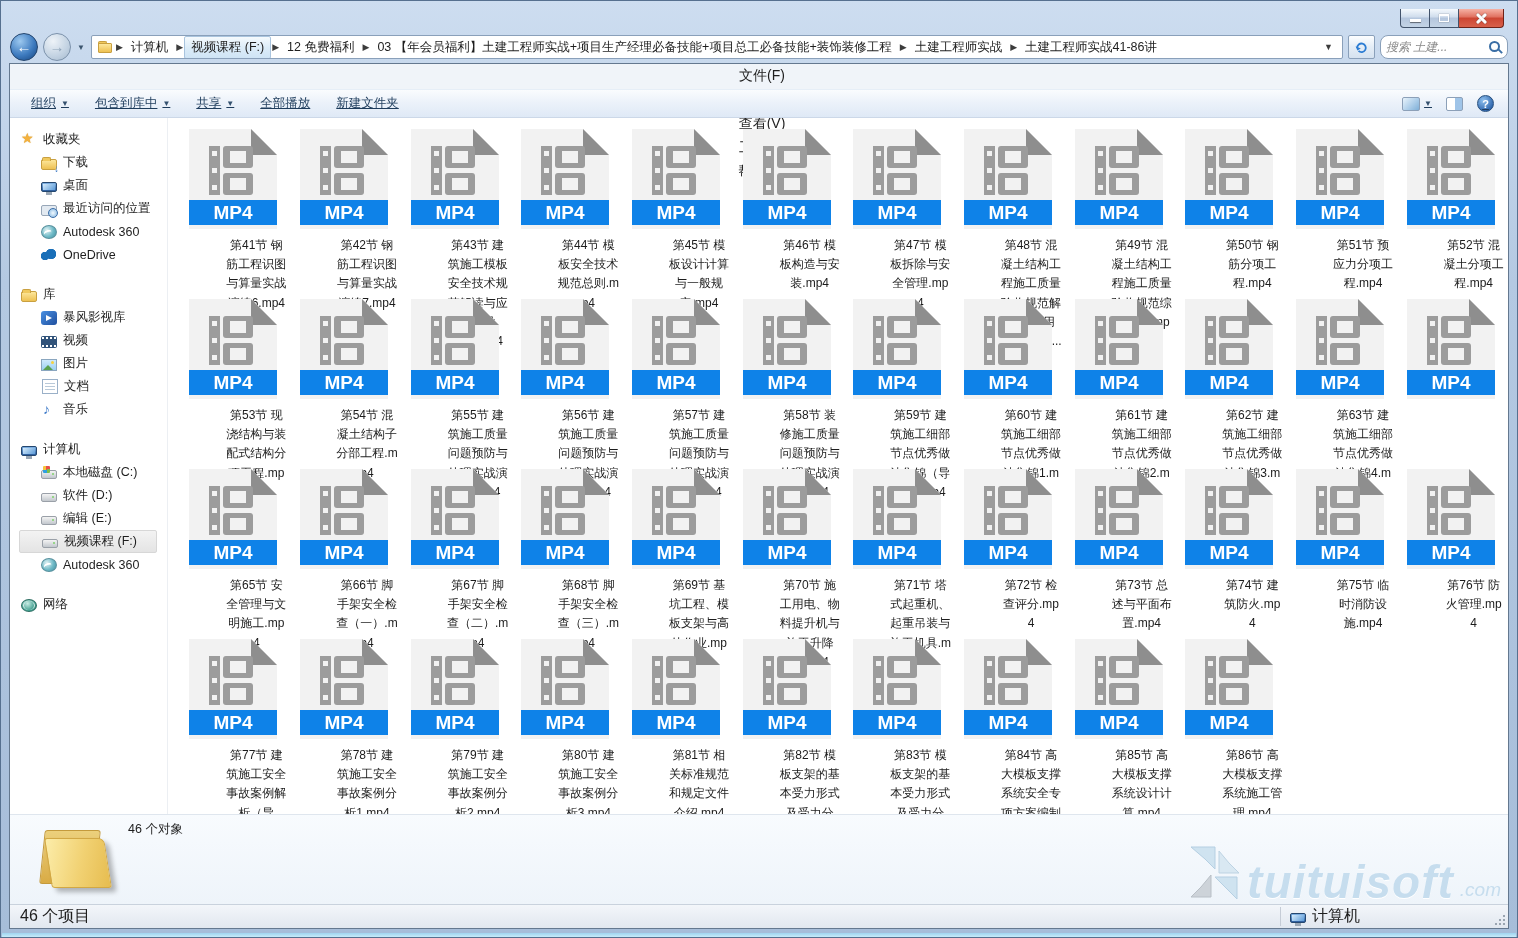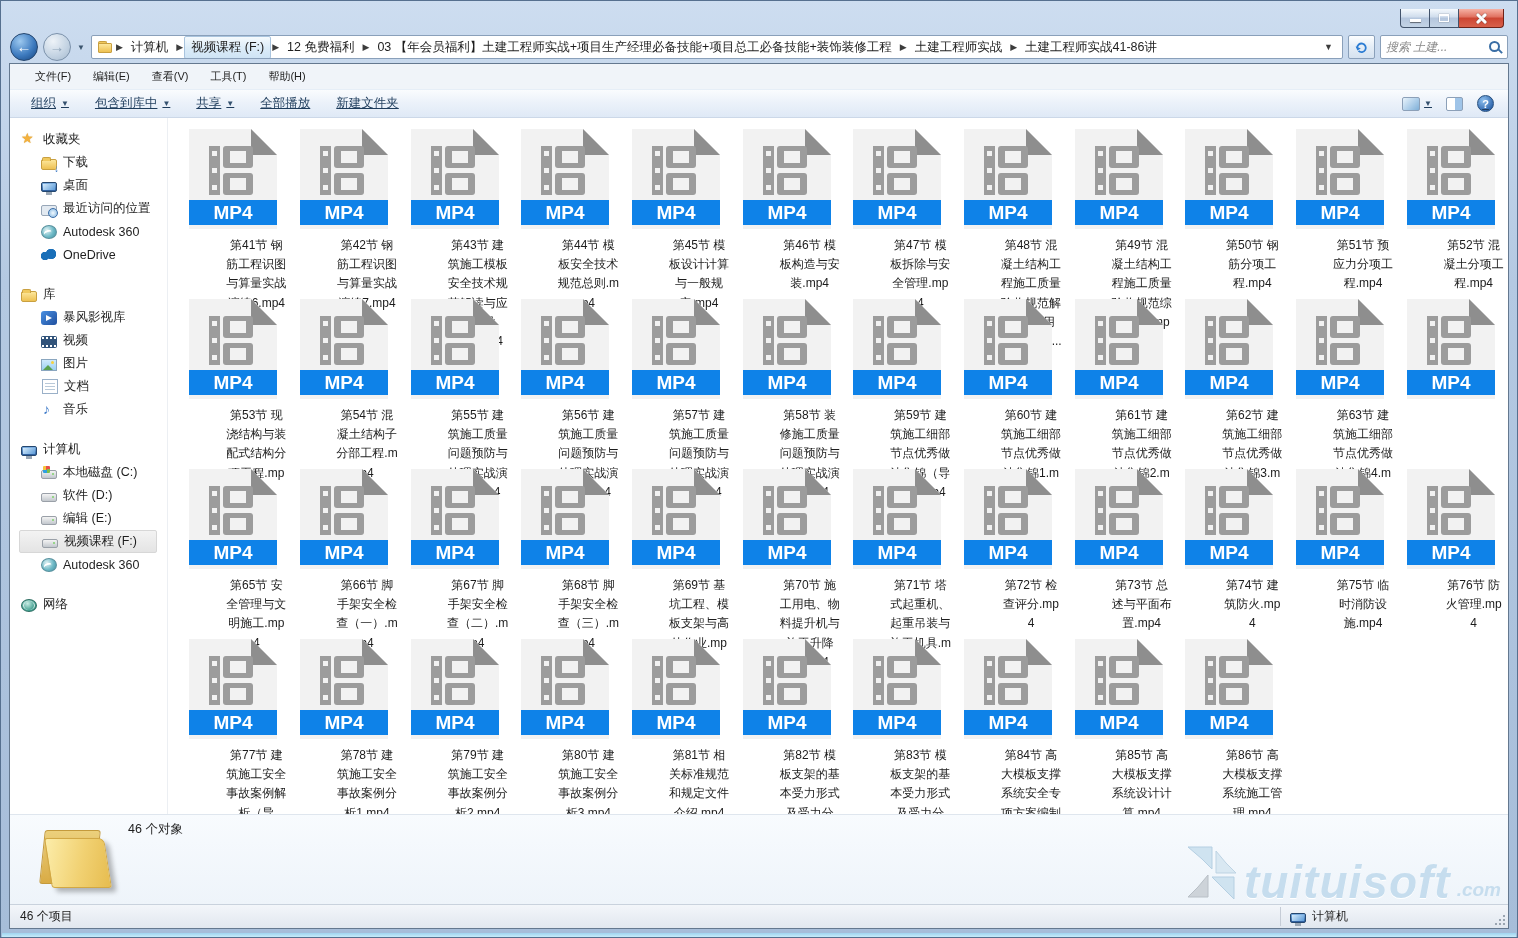--- a/index.html
+++ b/index.html
@@ -49,34 +49,34 @@
   .addr-folder::after { content:""; position:absolute; top:4px; left:1px; right:1px; bottom:2px;
     background:linear-gradient(#fde79c,#eec152); border:1px solid #c9a040; border-radius:1px; }
   .crumb { font-size:12.5px; color:#1e1e1e; padding:2px 6px; white-space:nowrap; border:1px solid transparent; }
   .crumb.hl { border:1px solid #a9c4de; border-radius:2px;
     background:linear-gradient(#f5fafd,#dcecf8 50%,#cfe4f5); }
   .crumb-sep { font-size:9px; color:#3c3c3c; padding:0 1px; }
   .addr-dd { margin-left:auto; font-size:9px; color:#3c3c3c; padding:0 6px; }
   .refresh-btn { width:27px; height:24px; border:1px solid #8aa0ba; border-radius:2px;
     background:linear-gradient(#fdfeff,#e4edf6 50%,#d5e2f0); display:flex; align-items:center;
     justify-content:center; flex:0 0 27px; }
-  .searchbox { width:128px; height:24px; background:#fff; border:1px solid #8aa0ba; border-radius:2px;
+  .searchbox { width:128px; height:24px; background:#fff; border:1px solid #8aa0ba; border-radius:8px;
     display:flex; align-items:center; padding:0 5px; flex:0 0 128px; }
   .search-ph { flex:1; font-size:12px; font-style:italic; color:#8b8b8b; overflow:hidden; white-space:nowrap; }
   .magnifier { width:14px; height:14px; position:relative; flex:0 0 14px; }
   .magnifier::before { content:""; position:absolute; left:1px; top:1px; width:7px; height:7px;
     border:2px solid #3a6ea5; border-radius:50%; }
   .magnifier::after { content:""; position:absolute; right:1px; bottom:0; width:2px; height:6px;
     background:#3a6ea5; transform:rotate(-45deg); }
 
   
   .inner { position:absolute; top:62px; left:8px; right:8px; bottom:8px; background:#fff;
     border:1px solid #64788f; display:flex; flex-direction:column; }
-  .menubar { height:25px; display:flex; align-items:center; padding-left:14px;
-    background:#f0f4f9; font-size:11px; color:#1e1e1e; }
+  .menubar { height:25px; display:flex; align-items:center; padding-left:6px;
+    background:#f0f4f9; font-size:14px; color:#1e1e1e;flex-direction:column; }
   .menu-item { padding:3px 11px; }
   .commandbar { height:29px; display:flex; align-items:center; padding:0 8px;
     background:linear-gradient(#fafcfe,#ecf2fa 45%,#dfe9f6);
     border-top:1px solid #e6eef7; border-bottom:1px solid #ccd8e8;
     font-size:12.5px; color:#1e3c5c;text-decoration:underline; }
   .tb-item { padding:4px 13px; display:flex; align-items:center; gap:5px; white-space:nowrap; }
   .tb-dd { font-size:8px; color:#33506e; }
   .cb-right { margin-left:auto; display:flex; align-items:center; gap:14px; padding-right:6px; }
   .views-icon { width:18px; height:14px; border:1px solid #8ca0b8; border-radius:2px;
     background:linear-gradient(135deg,#e8f3fb,#a9cbe8 60%,#7fb0d8); display:inline-block; }
@@ -169,34 +169,34 @@
     background:linear-gradient(#ecd07c,#d9ab45); border:1px solid #c49a3c; border-radius:3px;
     transform:skewX(-6deg); }
   .big-folder::after { content:""; position:absolute; left:12px; top:16px; width:58px; height:48px;
     background:linear-gradient(110deg,#fcedaa,#f1d172 55%,#e6bc4f); border:1px solid #d2a844;
     border-radius:3px 6px 3px 3px; transform:skewX(9deg); box-shadow:4px 4px 5px rgba(0,0,0,.28); }
   .obj-count { position:absolute; left:118px; top:6px; font-size:12.5px; color:#1e1e1e; }
 
   
   .statusbar { height:24px; flex:0 0 24px; display:flex; align-items:center; position:relative;
     background:linear-gradient(#f3f6fa,#e1e7ef); border-top:1px solid #c9d2dd;
-    font-size:12px; color:#1e1e1e; padding:0 10px; }
+    font-size:16px; color:#1e1e1e; padding:0 10px; }
   .sb-sep { position:absolute; top:2px; bottom:2px; width:1px; background:#c5ccd6; }
   .sb-right { position:absolute; left:1280px; top:0; bottom:0; display:flex; align-items:center; gap:6px; }
   .grip { position:absolute; right:3px; bottom:3px; width:12px; height:12px; }
   .grip::before { content:""; position:absolute; right:0; bottom:0; width:2px; height:2px;
     background:#9aa5b1;
     box-shadow:-4px 0 #9aa5b1,-8px 0 #9aa5b1,0 -4px #9aa5b1,-4px -4px #9aa5b1,0 -8px #9aa5b1; }
 
   
   .watermark { position:absolute; right:16px; bottom:36px; display:flex; align-items:flex-end;
     gap:6px; pointer-events:none; }
   .wm-text { font-size:46px; font-weight:bold; font-style:italic; color:#c6ddee;
     letter-spacing:1px; line-height:.8; text-shadow:0 1px 0 #fff; }
-  .wm-tld { font-size:19px; font-weight:bold; font-style:italic; color:#c6ddee; line-height:1.1; }
+  .wm-tld { font-size:19px; font-weight:normal; font-style:italic; color:#c6ddee; line-height:1.1; }
 </style>
 </head>
 <body>
 
 <div class="window">
 
   <div class="titlebar">
     <div class="caption-buttons">
       <div class="cap-btn min">
           <span class="glyph-min"></span>

